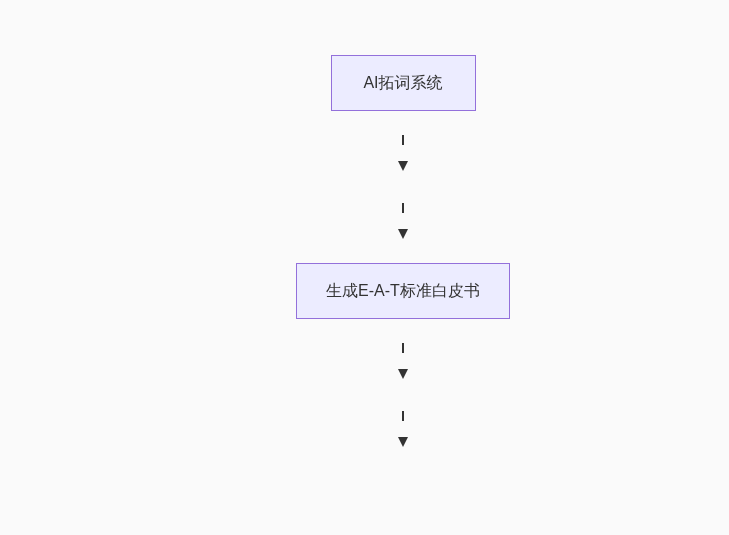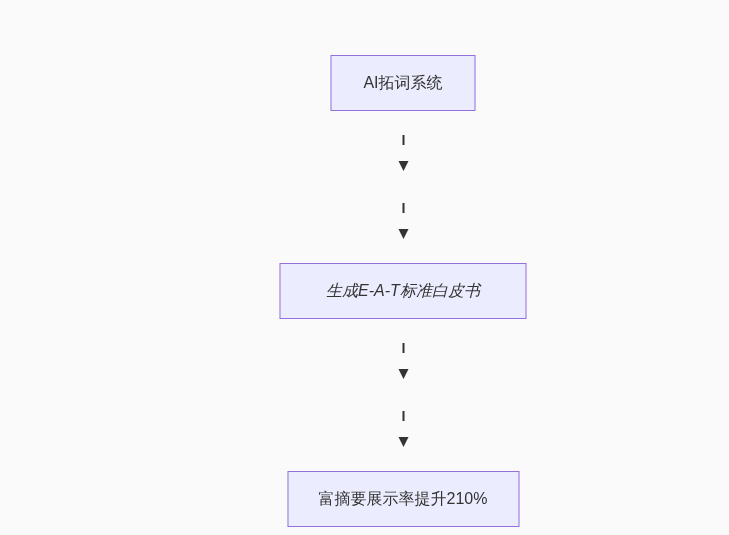--- a/index.html
+++ b/index.html
@@ -30,21 +30,21 @@
     align-items: center;
     justify-content: center;
     color: #333333;
     font-size: 16px;
     line-height: 1;
     white-space: nowrap;
     flex: 0 0 auto;
   }
   .node.w0 { width: 145px; }
   .node.w1 { width: 189px; }
-  .node.w2 { width: 247px; font-style: italic; }
+  .node.w2 { width: 214px; }
   .node.w3 { width: 207px; }
   .node.w4 { width: 232px; }
   .arrow {
     height: 52px;
     display: flex;
     flex-direction: column;
     align-items: center;
     flex: 0 0 auto;
   }
   .arrow .shaft {
@@ -88,18 +88,15 @@
       <div class="shaft"></div>
       <div class="head"></div>
     </div>
 
 
     <div class="arrow">
       <div class="shaft"></div>
       <div class="head"></div>
     </div>
 
-    <div class="node w4">
-      <span>富摘要展示率提升210%</span>
-    </div>
 
   </div>
 </div>
 
 </body></html>

